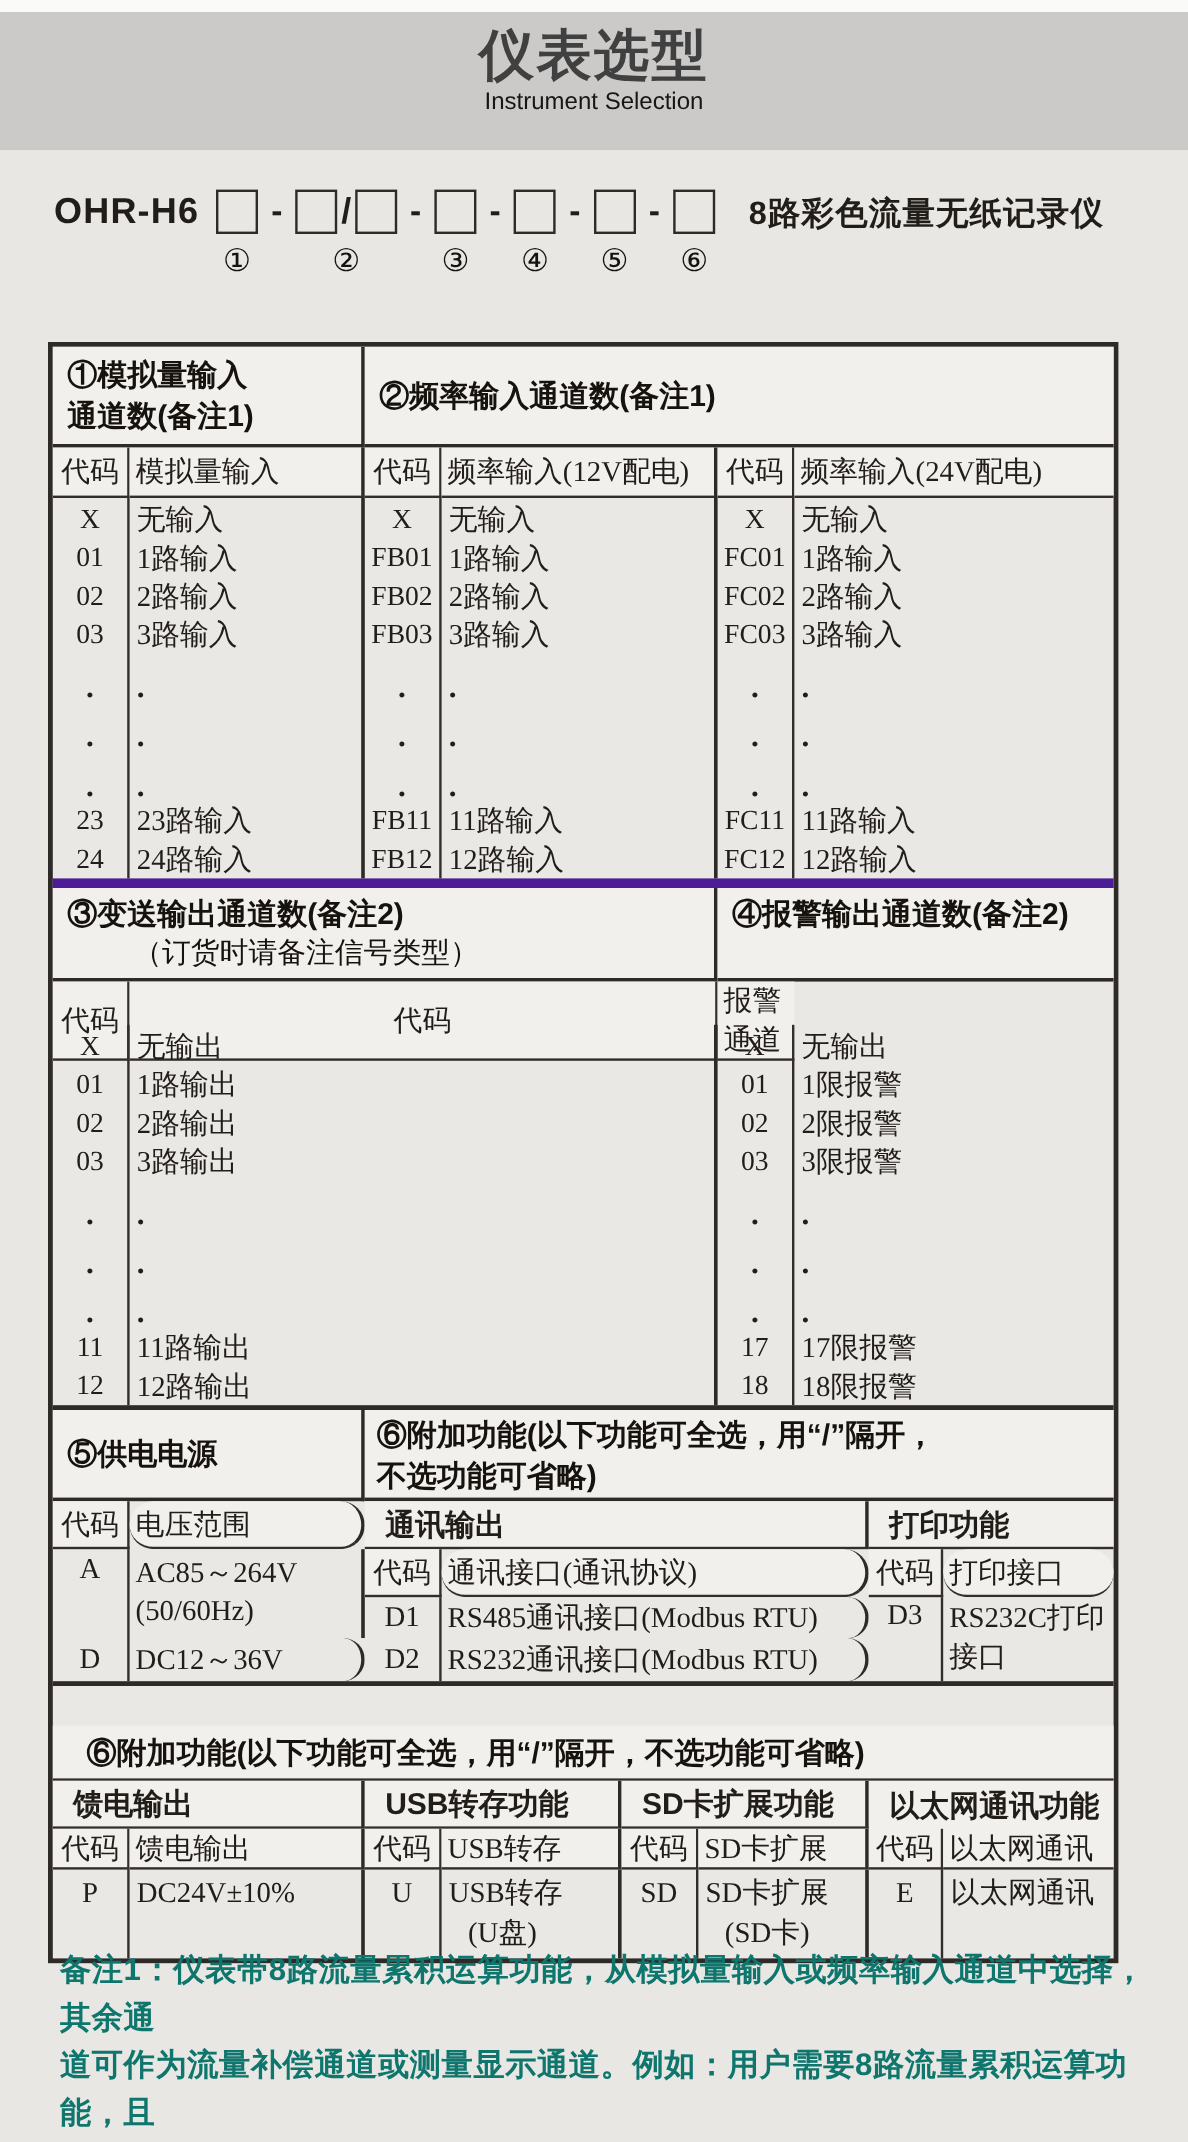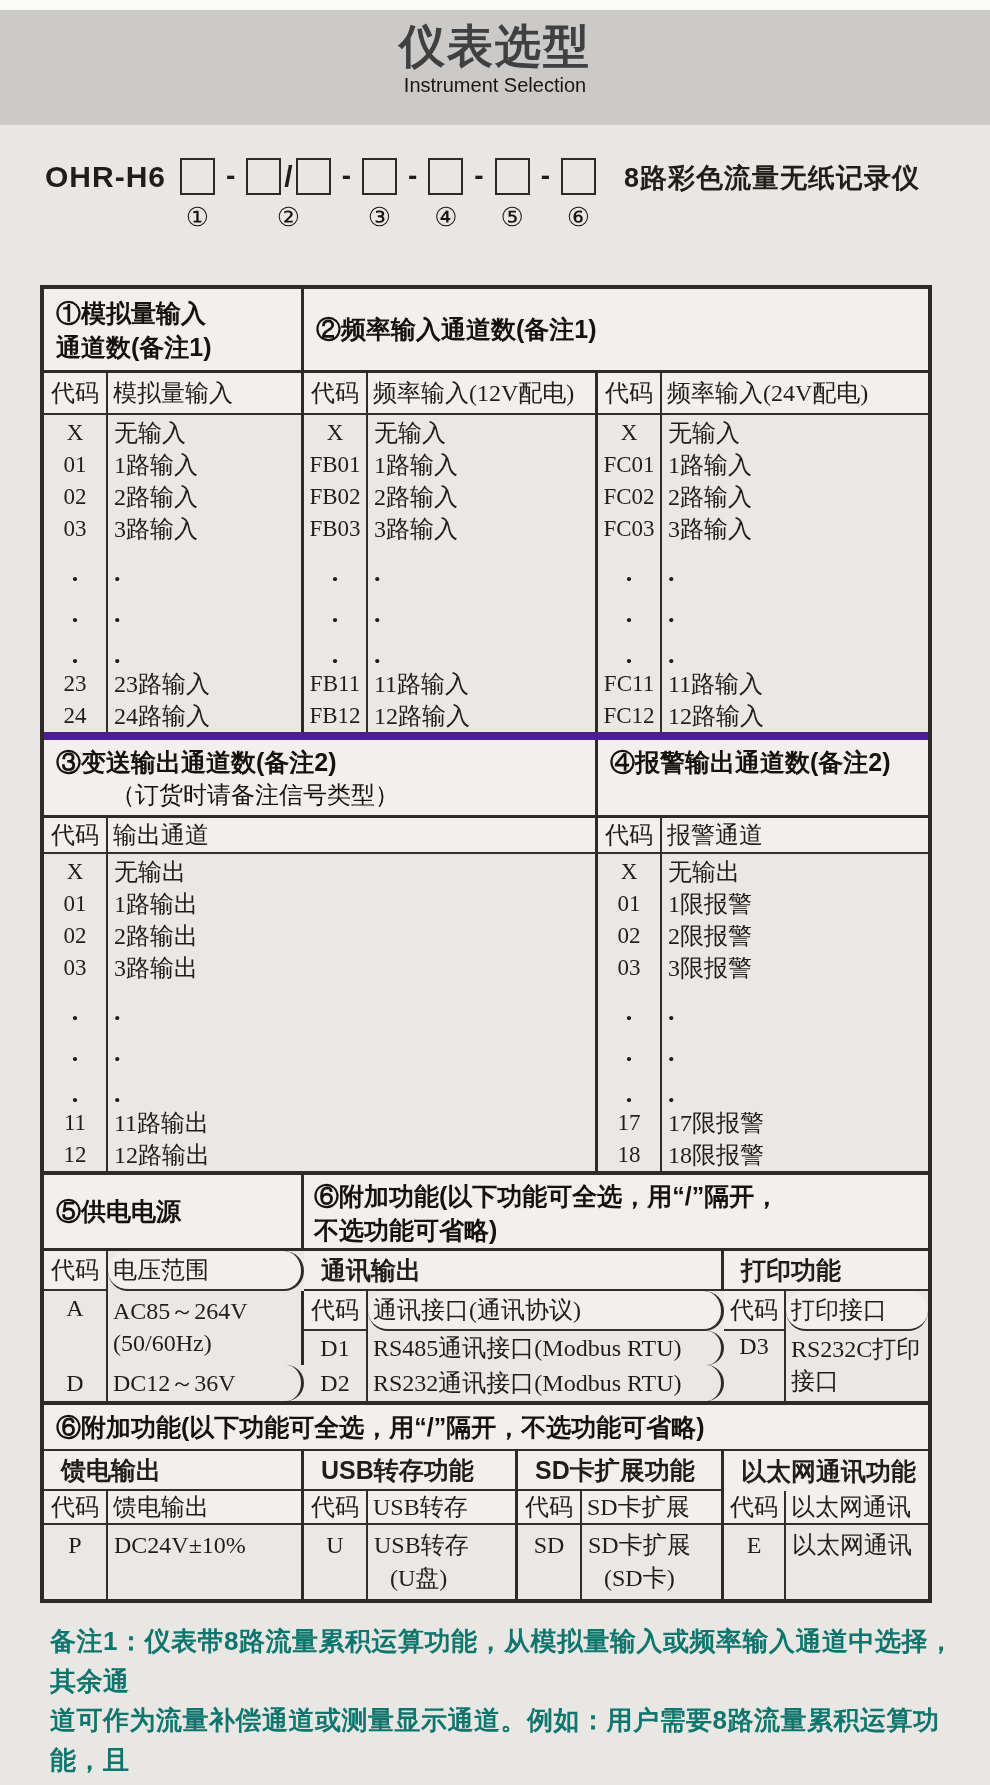--- a/index.html
+++ b/index.html
@@ -80,21 +80,21 @@
   .secC-title .cellL{display:flex;align-items:center;padding-left:12px;}
   .secC-title .cellR{padding:4px 0 0 10px;line-height:34px;}
   .secC-grid{display:grid;grid-template-columns:64px 196px 64px 356px 62px 142px;grid-template-rows:40px 40px 34px 36px;}
   .ccell{display:flex;align-items:center;font-size:24px;}
   .ccell.center{justify-content:center;}
   .ccell.pad{padding-left:5px;border-radius:20px;}
   .twoLine{flex-direction:column;align-items:flex-start;justify-content:center;line-height:32px;padding-left:5px;}
   .grp-h{font-size:25px;font-weight:bold;padding-left:17px;display:flex;align-items:center;}
   
   .secD{border-top:4px solid #2e2a27;}
-  .secD-full{height:46px;display:flex;align-items:center;padding-left:12px;}
+  .secD-full{height:46px;display:flex;align-items:center;padding-left:28px;margin-top:33px;}
   .secD-groups{display:grid;grid-template-columns:260px 214px 206px 204px;height:40px;}
   .secD-sub{display:grid;grid-template-columns:64px 196px 64px 150px 64px 142px 62px 142px;height:34px;}
   .secD-data{display:grid;grid-template-columns:64px 196px 64px 150px 64px 142px 62px 142px;height:74px;}
   .dcell{display:flex;flex-direction:column;justify-content:flex-start;padding-top:4px;font-size:24px;}
   .dcell .l1{line-height:33px;}
   .dcell .l2{line-height:33px;padding-left:16px;}
   .dcell.codec{align-items:center;}
   .dcell.descc{padding-left:6px;}
   
   .notes{position:absolute;left:50px;top:1622px;width:910px;}
@@ -248,21 +248,20 @@
     <div class="secB">
       <div class="secB-title">
         <div class="cellL sec-title hdrbg b-r3 b-b3">
           <div>③变送输出通道数(备注2)</div>
           <div class="sub-note">（订货时请备注信号类型）</div>
         </div>
         <div class="cellR sec-title hdrbg b-b3">④报警输出通道数(备注2)</div>
       </div>
       <div class="secB-sub serif">
         <div class="subcell code hdrbg b-r2 b-b2">代码</div>
-        <div class="subcell desc hdrbg b-r3 b-b2">输出通道</div>
         <div class="subcell code hdrbg b-r2 b-b2">代码</div>
         <div class="subcell desc hdrbg b-b2">报警通道</div>
       </div>
       <div class="secB-data serif">
         <div class="col codecol b-r2">
           <div class="ln codecell">X</div>
           <div class="ln codecell">01</div>
           <div class="ln codecell">02</div>
           <div class="ln codecell">03</div>
           <div class="ln dotln">.</div>

